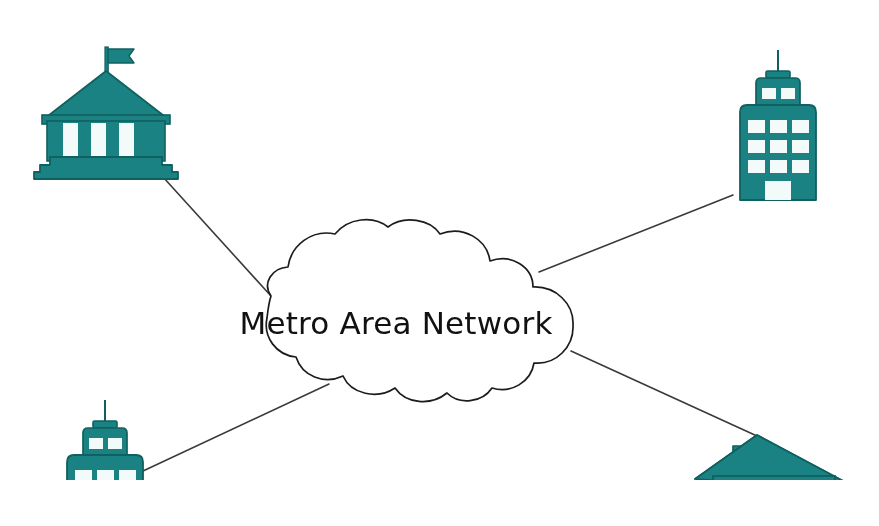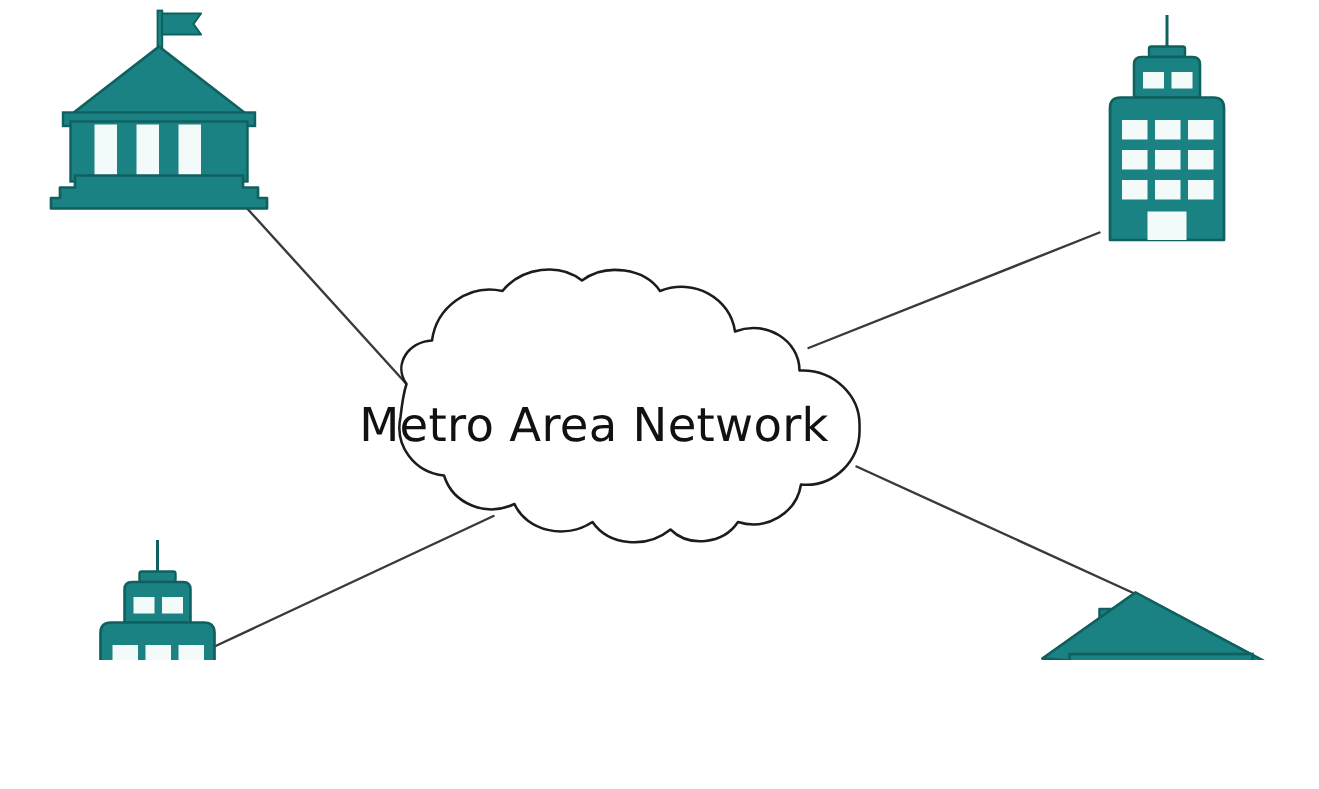--- a/index.html
+++ b/index.html
@@ -10,20 +10,21 @@
   }
   body {
     font-family: "DejaVu Sans", "Liberation Sans", sans-serif;
   }
   #diagram-canvas {
     position: relative;
     width: 879px;
     height: 440px;
     background: #ffffff;
     overflow: hidden;
+    margin-top: 40px;
   }
   #diagram-svg {
     position: absolute;
     top: 0;
     left: 0;
     width: 879px;
     height: 526px;
     display: block;
   }
   .cloud-label {

